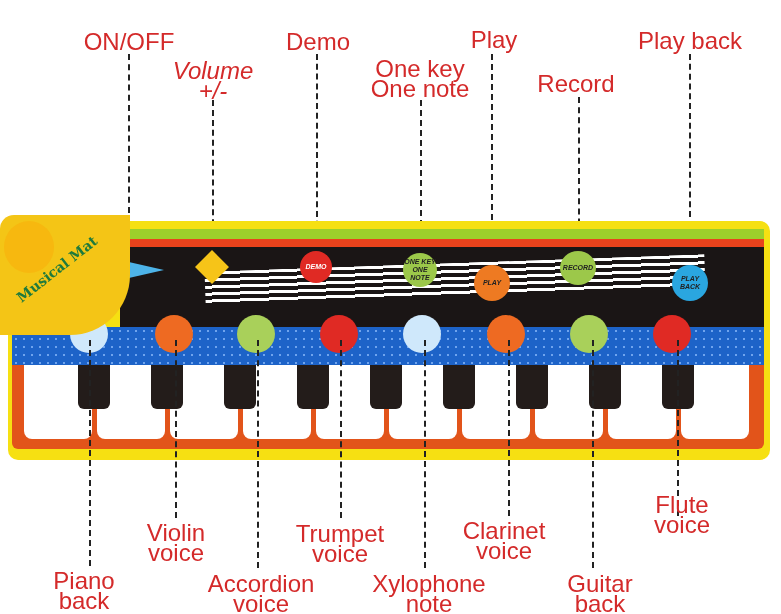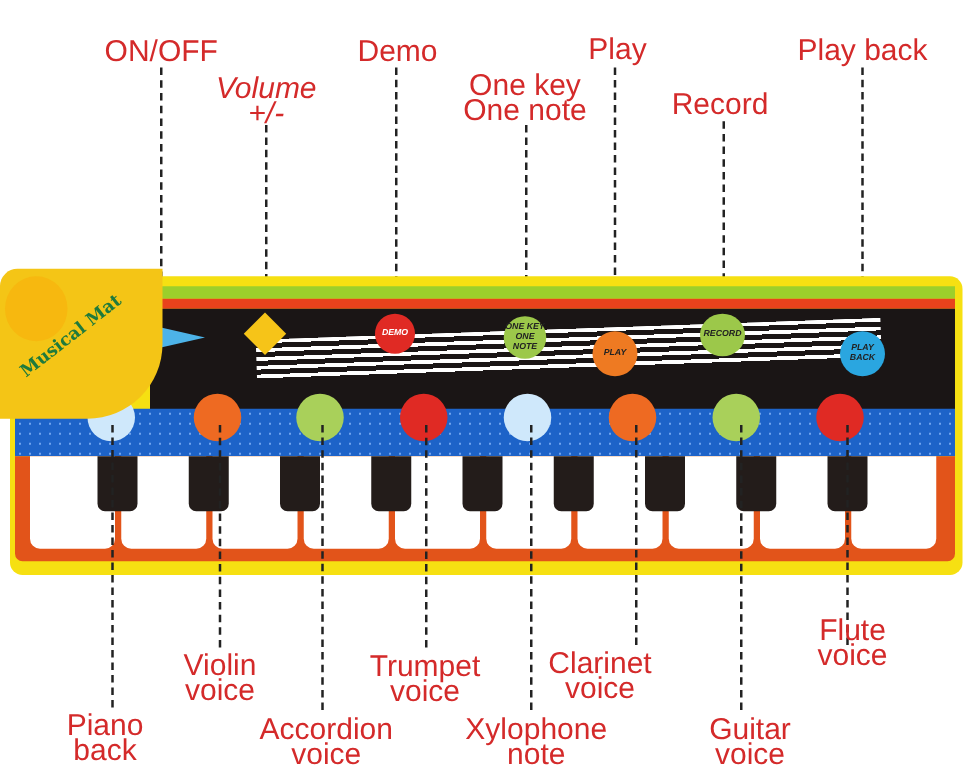--- a/index.html
+++ b/index.html
@@ -115,18 +115,18 @@
 <div class="label" style="left:84px;top:571px;white-space:pre;">Piano
 back</div>
 <div class="label" style="left:176px;top:523px;white-space:pre;">Violin
 voice</div>
 <div class="label" style="left:261px;top:574px;white-space:pre;">Accordion
 voice</div>
 <div class="label" style="left:340px;top:524px;white-space:pre;">Trumpet
 voice</div>
 <div class="label" style="left:429px;top:574px;white-space:pre;">Xylophone
 note</div>
-<div class="label" style="left:480px;top:521px;white-space:pre;">Clarinet
+<div class="label" style="left:504px;top:521px;white-space:pre;">Clarinet
 voice</div>
 <div class="label" style="left:600px;top:574px;white-space:pre;">Guitar
-voice</div>
+back</div>
 <div class="label" style="left:682px;top:495px;white-space:pre;">Flute
 voice</div>
 
 </body></html>

